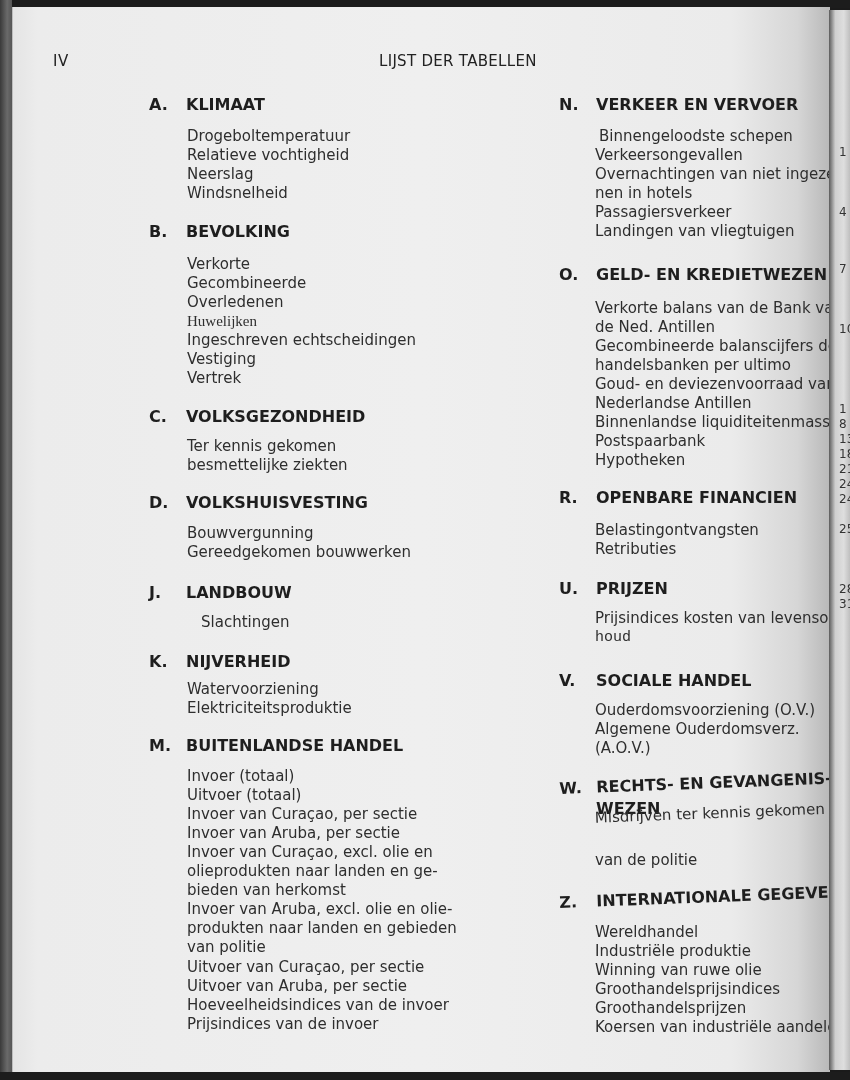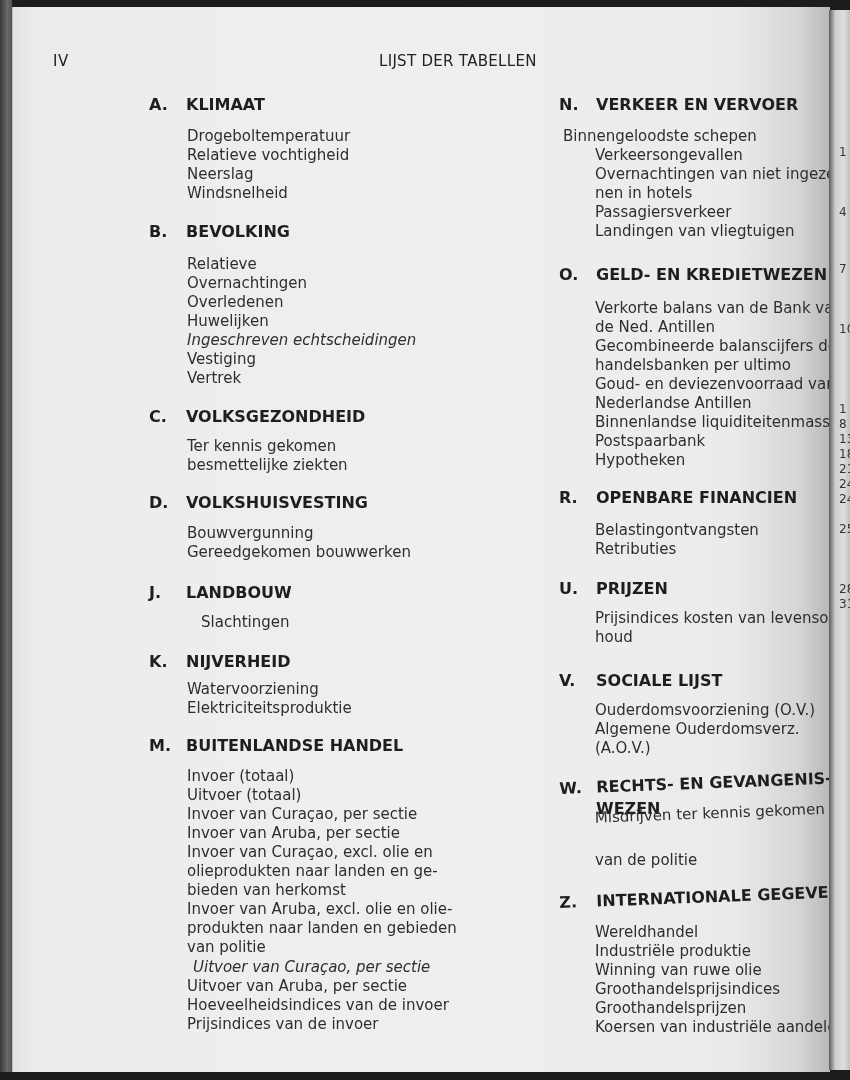--- a/index.html
+++ b/index.html
@@ -68,33 +68,33 @@
     </div>
   <div class="row" style="top:177px;">
       <span class="label" style="left:174px;">Windsnelheid</span>
     </div>
 
   <div class="sec-head" style="left:136px; top:215px;">
     <span class="sec-letter" style="left:0;">B.</span>
     <span class="sec-title" style="left:37px;">BEVOLKING</span>
   </div>
   <div class="row" style="top:248px;">
-      <span class="label" style="left:174px;">Relatieve</span>
+      <span class="label" style="left:174px;">Verkorte</span>
     </div>
   <div class="row" style="top:267px;">
-      <span class="label" style="left:174px;">Overnachtingen</span>
+      <span class="label" style="left:174px;">Gecombineerde</span>
     </div>
   <div class="row" style="top:286px;">
       <span class="label" style="left:174px;">Overledenen</span>
     </div>
   <div class="row" style="top:305px;">
-      <span class="label" style="left:174px;">Huwelijken</span>
+      <span class="label" style="left:174px;font-family:Liberation Serif, serif;">Huwelijken</span>
     </div>
   <div class="row" style="top:324px;">
-      <span class="label" style="left:174px;font-style:italic;">Ingeschreven echtscheidingen</span>
+      <span class="label" style="left:174px;">Ingeschreven echtscheidingen</span>
     </div>
   <div class="row" style="top:343px;">
       <span class="label" style="left:174px;">Vestiging</span>
     </div>
   <div class="row" style="top:362px;">
       <span class="label" style="left:174px;">Vertrek</span>
     </div>
 
   <div class="sec-head" style="left:136px; top:400px;">
     <span class="sec-letter" style="left:0;">C.</span>
@@ -165,38 +165,38 @@
   <div class="row" style="top:893px;">
       <span class="label" style="left:174px;">Invoer van Aruba, excl. olie en olie-</span>
     </div>
   <div class="row" style="top:912px;">
       <span class="label" style="left:174px;">produkten naar landen en gebieden</span>
     </div>
   <div class="row" style="top:931px;">
       <span class="label" style="left:174px;">van politie</span>
     </div>
   <div class="row" style="top:951px;">
-      <span class="label" style="left:180px;font-style:italic;">Uitvoer van Curaçao, per sectie</span>
+      <span class="label" style="left:174px;">Uitvoer van Curaçao, per sectie</span>
     </div>
   <div class="row" style="top:970px;">
       <span class="label" style="left:174px;">Uitvoer van Aruba, per sectie</span>
     </div>
   <div class="row" style="top:989px;">
       <span class="label" style="left:174px;">Hoeveelheidsindices van de invoer</span>
     </div>
   <div class="row" style="top:1008px;">
       <span class="label" style="left:174px;">Prijsindices van de invoer</span>
     </div>
 
   <div class="sec-head" style="left:546px; top:88px;">
     <span class="sec-letter" style="left:0;">N.</span>
     <span class="sec-title" style="left:37px;">VERKEER EN VERVOER</span>
   </div>
   <div class="row" style="top:120px;">
-      <span class="label" style="left:550px;">Binnengeloodste schepen</span>
+      <span class="label" style="left:586px;">Binnengeloodste schepen</span>
     </div>
   <div class="row" style="top:139px;">
       <span class="label" style="left:582px;">Verkeersongevallen</span>
     </div>
   <div class="row" style="top:158px;">
       <span class="label" style="left:582px;">Overnachtingen van niet ingezete-</span>
     </div>
   <div class="row" style="top:177px;">
       <span class="label" style="left:582px;">nen in hotels</span>
     </div>
@@ -251,26 +251,26 @@
     </div>
 
   <div class="sec-head" style="left:546px; top:572px;">
     <span class="sec-letter" style="left:0;">U.</span>
     <span class="sec-title" style="left:37px;">PRIJZEN</span>
   </div>
   <div class="row" style="top:602px;">
       <span class="label" style="left:582px;">Prijsindices kosten van levensonder-</span>
     </div>
   <div class="row" style="top:621px;">
-      <span class="label" style="left:582px;">houd</span>
+      <span class="label" style="left:582px;font-family:Liberation Mono, monospace;">houd</span>
     </div>
 
   <div class="sec-head" style="left:546px; top:664px;">
     <span class="sec-letter" style="left:0;">V.</span>
-    <span class="sec-title" style="left:37px;">SOCIALE LIJST</span>
+    <span class="sec-title" style="left:37px;">SOCIALE HANDEL</span>
   </div>
   <div class="row" style="top:694px;">
       <span class="label" style="left:582px;">Ouderdomsvoorziening (O.V.)</span>
     </div>
   <div class="row" style="top:713px;">
       <span class="label" style="left:582px;text-align:center;">Algemene Ouderdomsverz.</span>
     </div>
   <div class="row" style="top:732px;">
       <span class="label" style="left:582px;">(A.O.V.)</span>
     </div>

